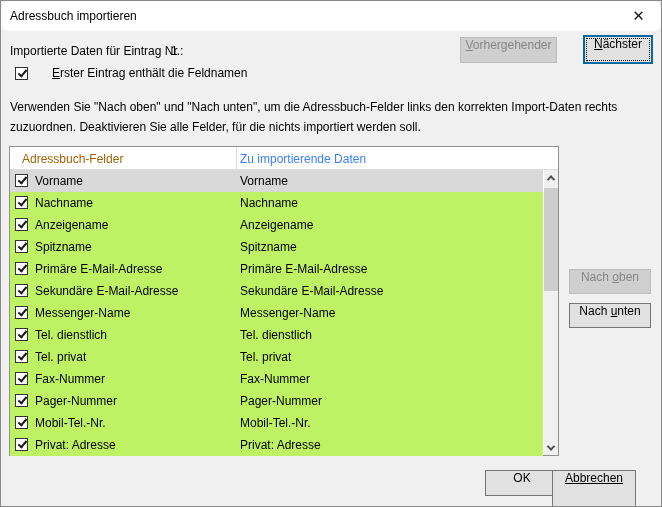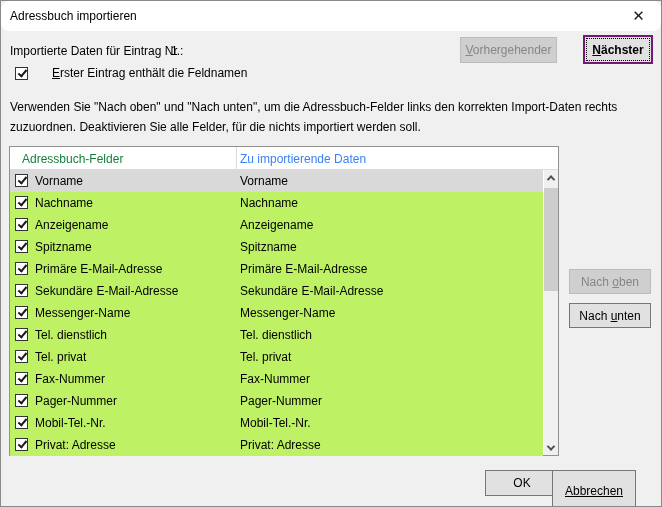--- a/index.html
+++ b/index.html
@@ -32,33 +32,32 @@
     display: flex; align-items: center; justify-content: center;
     font-size: 15px; color: #1a1a1a;
     cursor: default;
   }
   
   .btn {
     position: absolute;
     background: #e1e1e1;
     border: 1px solid #767676;
     font-family: inherit; font-size: 12px; color: #000;
-    display: flex; align-items: center; justify-content: center;
+    display: flex; align-items: flex-start; justify-content: center;
     padding: 0;
   }
   .btn.disabled {
     background: #cfcfcf;
     border-color: #bcbcbc;
     color: #868686;
   }
   .btn.focused {
-    border: 2px solid #701a75;
+    border: 2px solid #0369a1;
     outline: 1px dotted #000;
     outline-offset: -4px;
-    font-weight: bold;
   }
   .ak { text-decoration: underline; }
   .lbl { white-space: pre; }
   
   .record-label { position: absolute; left: 9px; top: 43px; }
   .record-value { position: absolute; left: 170px; top: 43px; }
   .btn-prev { left: 459px; top: 36px; width: 97px; height: 26px; }
   .btn-next { left: 582px; top: 34px; width: 70px; height: 29px; }
   
   .fieldnames-row { position: absolute; left: 14px; top: 64px; height: 16px; display: flex; align-items: center; }
@@ -87,21 +86,21 @@
     position: absolute; left: 8px; top: 145px;
     width: 550px; height: 310px;
     background: #ffffff;
     border: 1px solid #919191;
   }
   .listhead {
     position: absolute; left:0; top:0; width: 548px; height: 23px;
     background: #ffffff;
     border-bottom: 1px solid #dcdcdc;
   }
-  .listhead .col1 { position: absolute; left: 12px; top: 5px; color: #15803d; }
+  .listhead .col1 { position: absolute; left: 12px; top: 5px; color: #a16207; }
   .listhead .col2 { position: absolute; left: 230px; top: 5px; color: #3b82f6; }
   .head-divider { position: absolute; left: 226px; top: 0; width: 1px; height: 23px; background: #dcdcdc; }
   .listrows { position: absolute; left: 0; top: 23px; width: 548px; }
   .trow { position: relative; width: 533px; height: 22px; background: #bef264; }
   .trow.selected { background: #d9d9d9; }
   .trow .checkbox { position: absolute; left: 5px; top: 4px; }
   .trow .cell1 { position: absolute; left: 25px; top: 4px; white-space: nowrap; }
   .trow .cell2 { position: absolute; left: 230px; top: 4px; white-space: nowrap; }
   
   .vscroll {

